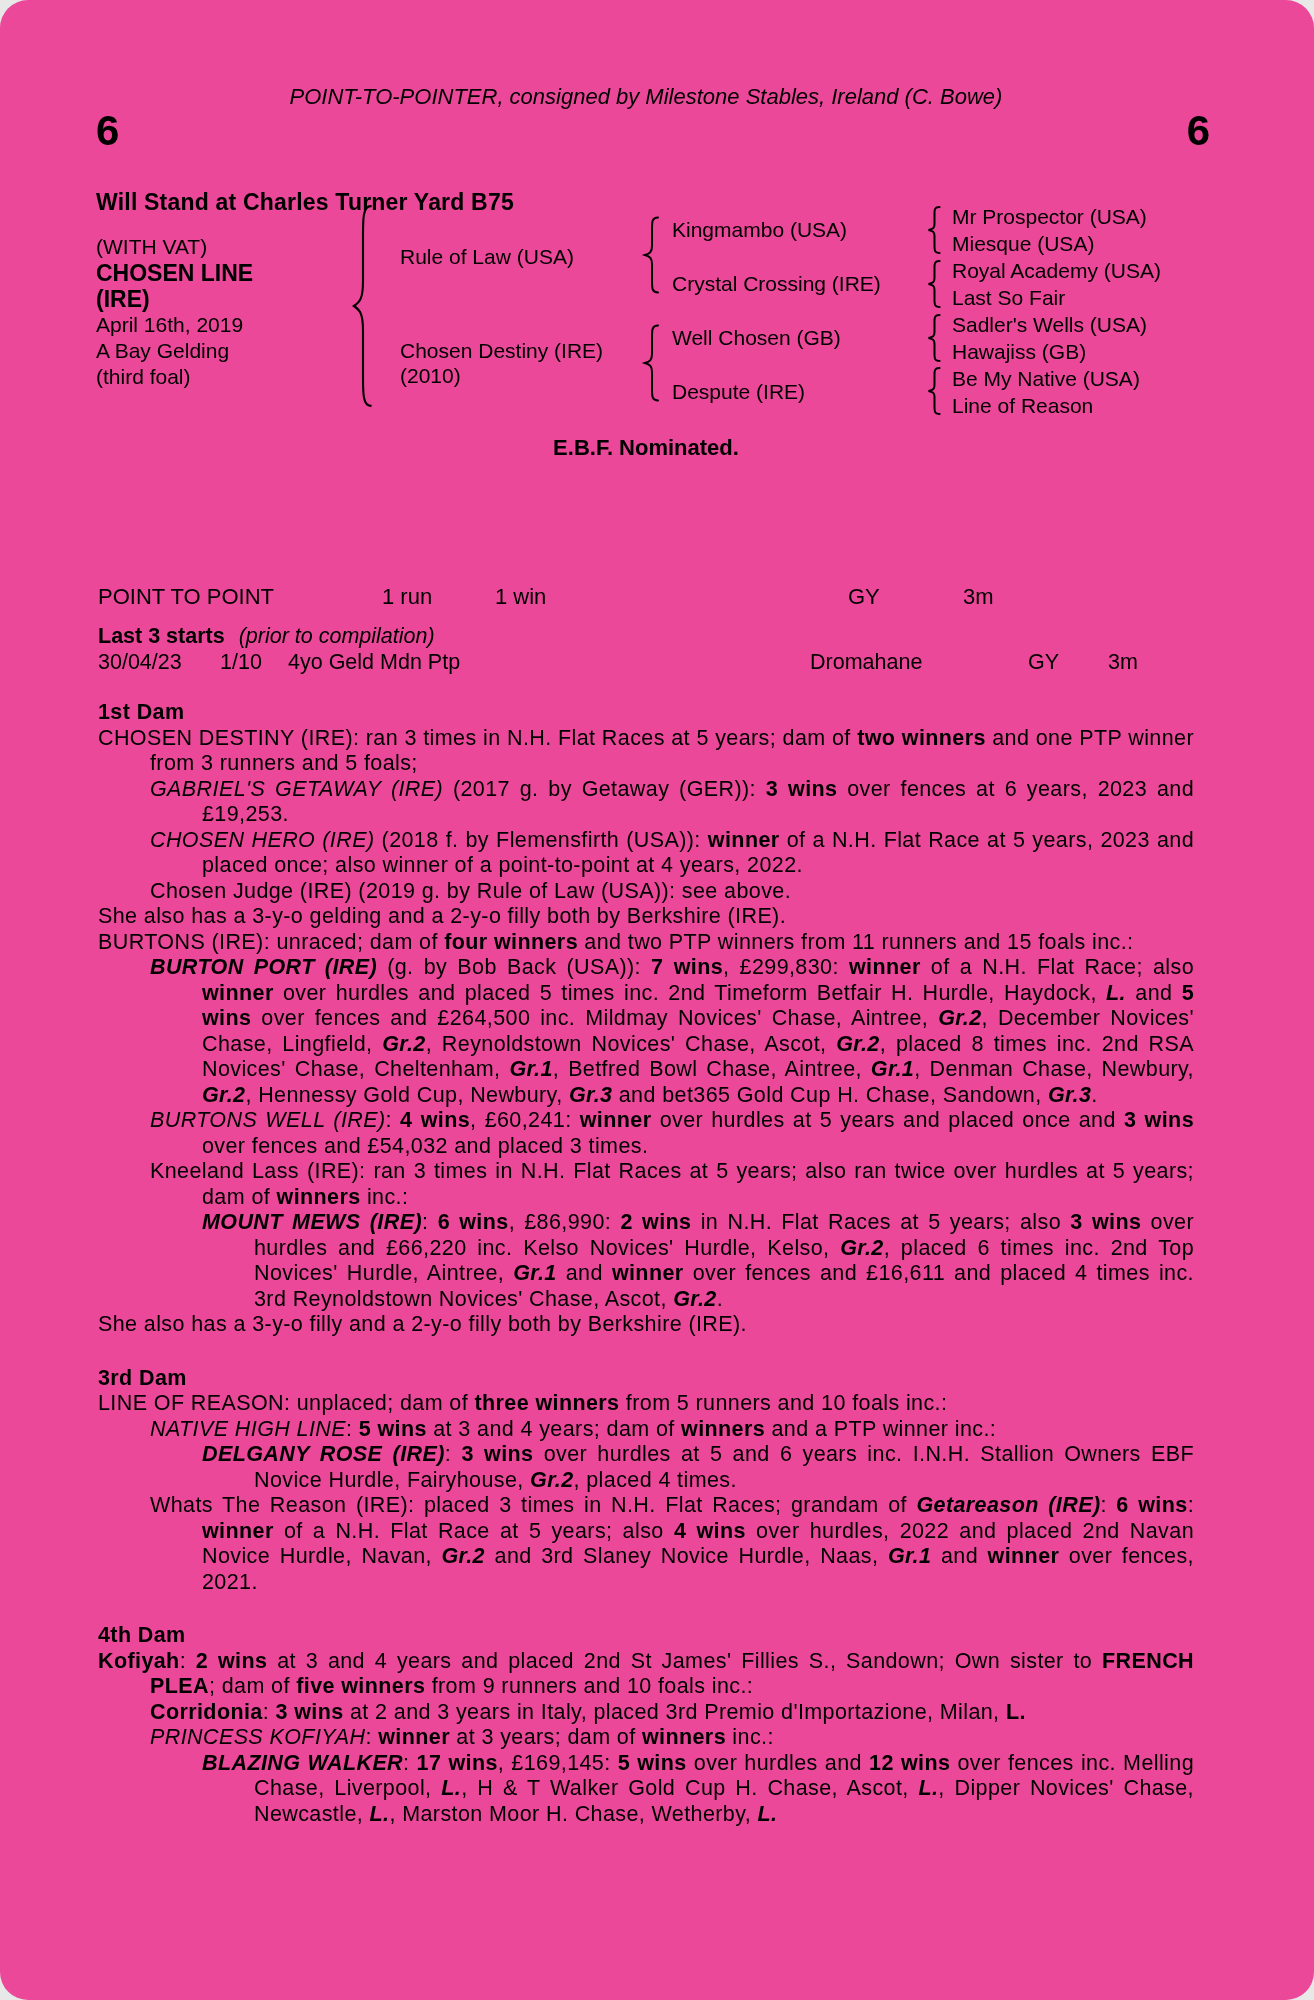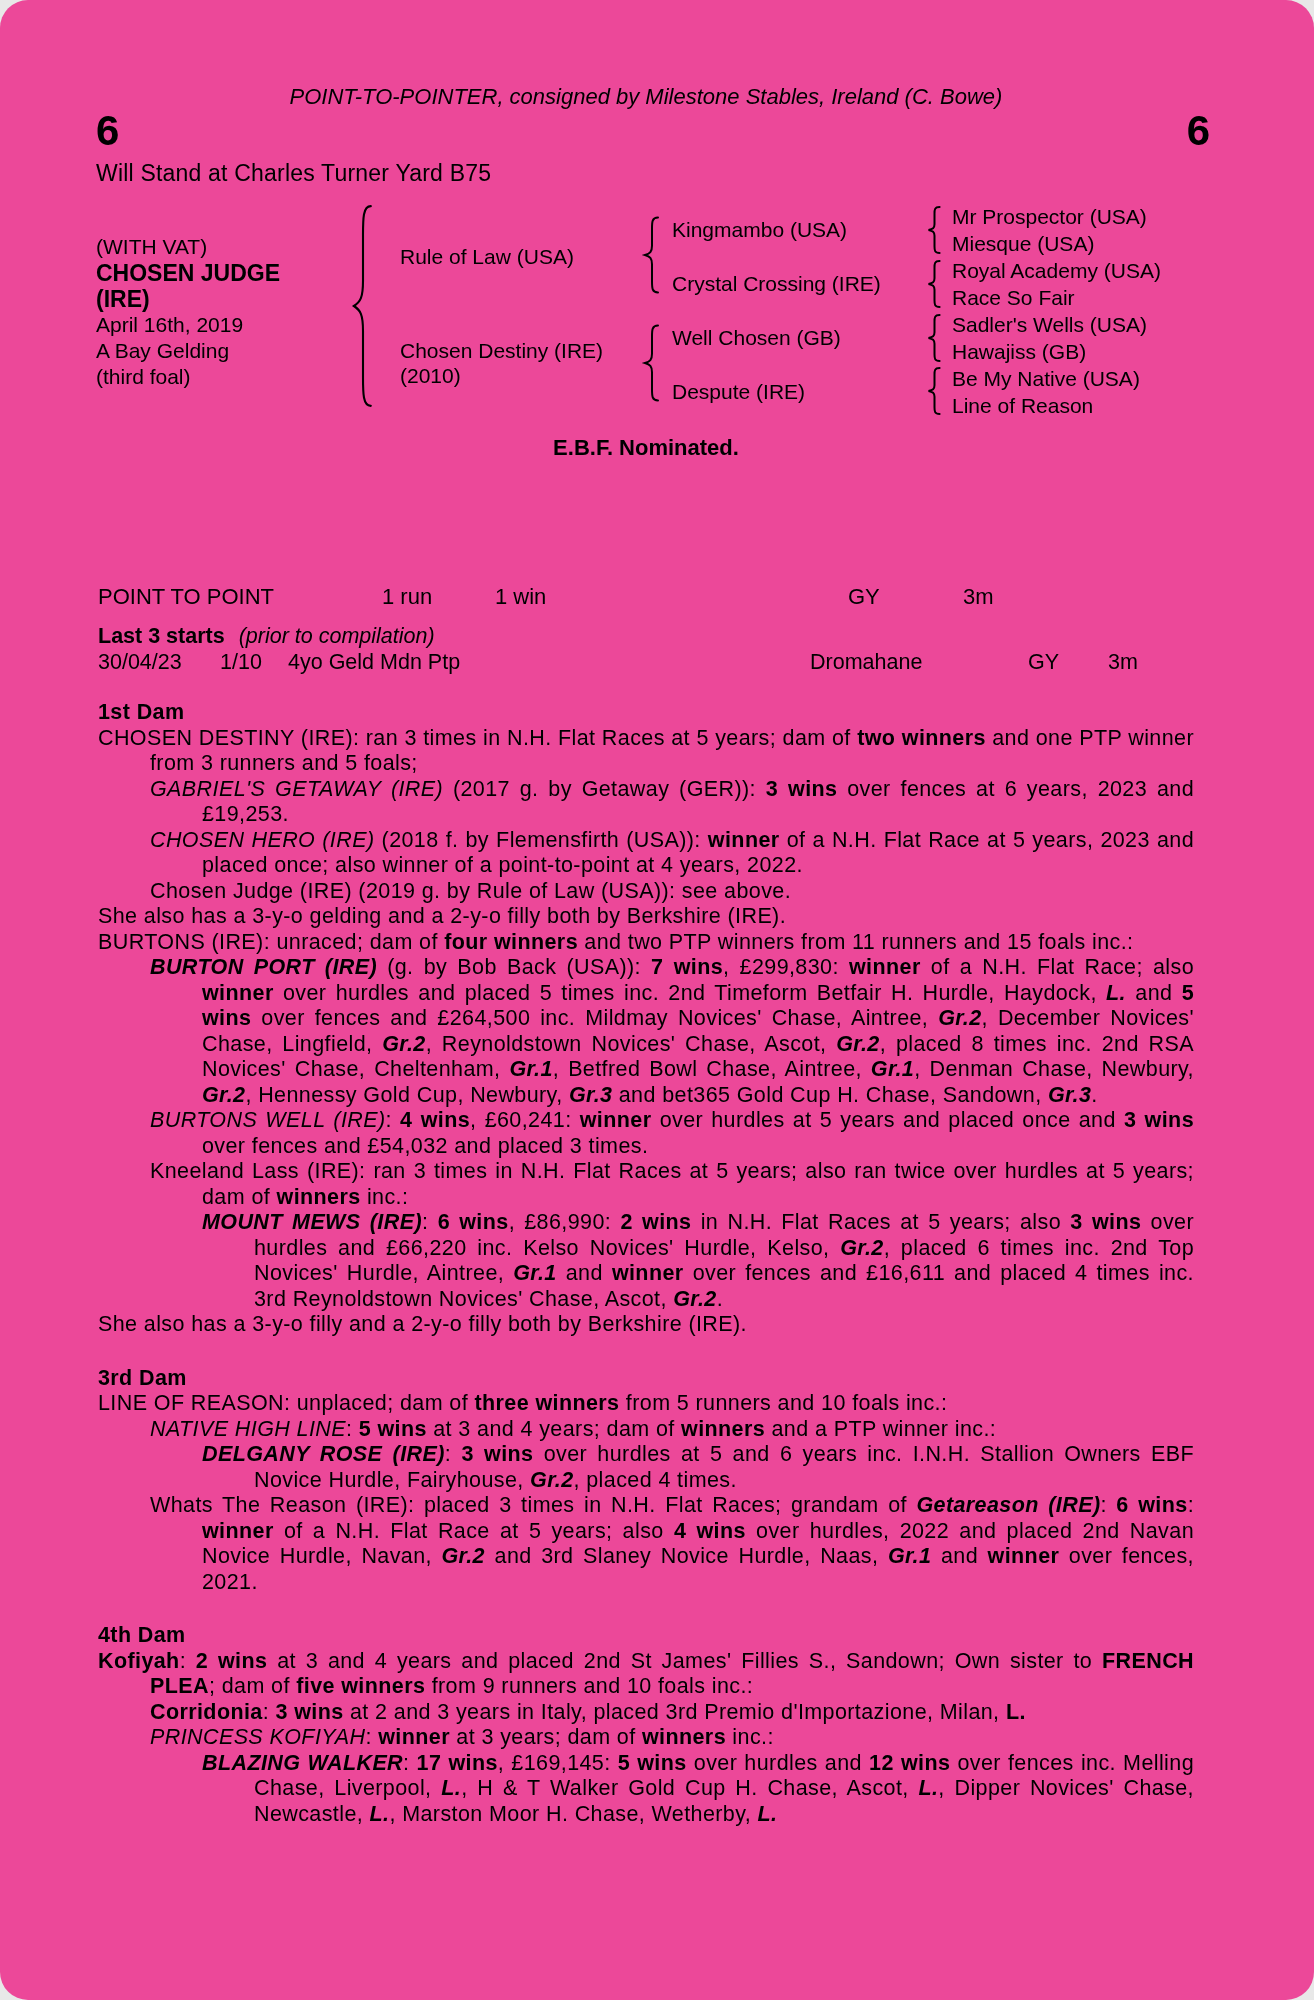--- a/index.html
+++ b/index.html
@@ -9,21 +9,21 @@
   }
   .b{font-weight:700;}
   .i{font-style:italic;}
   .bi{font-weight:700;font-style:italic;}
 
   .consignor{position:absolute;top:84px;left:98px;width:1096px;text-align:center;
     font-style:italic;font-size:22px;white-space:nowrap;}
   .lot{position:absolute;top:110px;font-size:42px;font-weight:700;line-height:1;}
   .lot-left{left:96px;}
   .lot-right{right:104px;}
-  .stand{position:absolute;top:160px;left:96px;font-size:23px;font-weight:400;letter-spacing:0.2px;}
+  .stand{position:absolute;top:189px;left:96px;font-size:23px;font-weight:700;letter-spacing:0.2px;}
 
   
   .pedigree{position:absolute;left:0;top:0;width:1314px;height:460px;}
   .horse-info{position:absolute;left:96px;top:234px;width:270px;font-size:21px;line-height:26px;}
   .horse-info .nm{font-weight:700;font-size:23px;}
   .ped-name{position:absolute;font-size:21px;line-height:22px;white-space:nowrap;}
   .brace{position:absolute;overflow:visible;}
 
   .ebf{position:absolute;top:435px;left:98px;width:1096px;text-align:center;
     font-weight:700;font-size:22px;}
@@ -54,21 +54,21 @@
 
   <div class="consignor">POINT-TO-POINTER, consigned by Milestone Stables, Ireland (C. Bowe)</div>
   <div class="lot lot-left">6</div>
   <div class="lot lot-right">6</div>
   <div class="stand">Will Stand at Charles Turner Yard B75</div>
 
   <div class="pedigree">
 
     <div class="horse-info">
       <div>(WITH VAT)</div>
-      <div class="nm">CHOSEN JUDGE</div>
+      <div class="nm">CHOSEN LINE</div>
       <div class="nm">(IRE)</div>
       <div>April 16th, 2019</div>
       <div>A Bay Gelding</div>
       <div>(third foal)</div>
     </div>
 
     <svg class="brace" style="left:350px;top:202px;width:26px;height:208px" viewBox="0 0 20 100" preserveAspectRatio="none">
         <path d="M16 2 C10 2 10 8 10 16 L10 38 C10 46 8 48 3 50 C8 52 10 54 10 62 L10 84 C10 92 10 98 16 98" fill="none" stroke="#000" stroke-width="2.1" stroke-linecap="round" vector-effect="non-scaling-stroke"></path>
       </svg>
     <svg class="brace" style="left:642px;top:216px;width:20px;height:78px" viewBox="0 0 20 100" preserveAspectRatio="none">
@@ -95,21 +95,21 @@
     <span class="ped-name" style="left:400px;top:365px">(2010)</span>
 
     <span class="ped-name" style="left:672px;top:219px">Kingmambo (USA)</span>
     <span class="ped-name" style="left:672px;top:273px">Crystal Crossing (IRE)</span>
     <span class="ped-name" style="left:672px;top:327px">Well Chosen (GB)</span>
     <span class="ped-name" style="left:672px;top:381px">Despute (IRE)</span>
 
     <span class="ped-name" style="left:952px;top:206px">Mr Prospector (USA)</span>
     <span class="ped-name" style="left:952px;top:233px">Miesque (USA)</span>
     <span class="ped-name" style="left:952px;top:260px">Royal Academy (USA)</span>
-    <span class="ped-name" style="left:952px;top:287px">Race So Fair</span>
+    <span class="ped-name" style="left:952px;top:287px">Last So Fair</span>
     <span class="ped-name" style="left:952px;top:314px">Sadler's Wells (USA)</span>
     <span class="ped-name" style="left:952px;top:341px">Hawajiss (GB)</span>
     <span class="ped-name" style="left:952px;top:368px">Be My Native (USA)</span>
     <span class="ped-name" style="left:952px;top:395px">Line of Reason</span>
   </div>
 
   <div class="ebf">E.B.F. Nominated.</div>
 
 
   <div class="row record-row">

